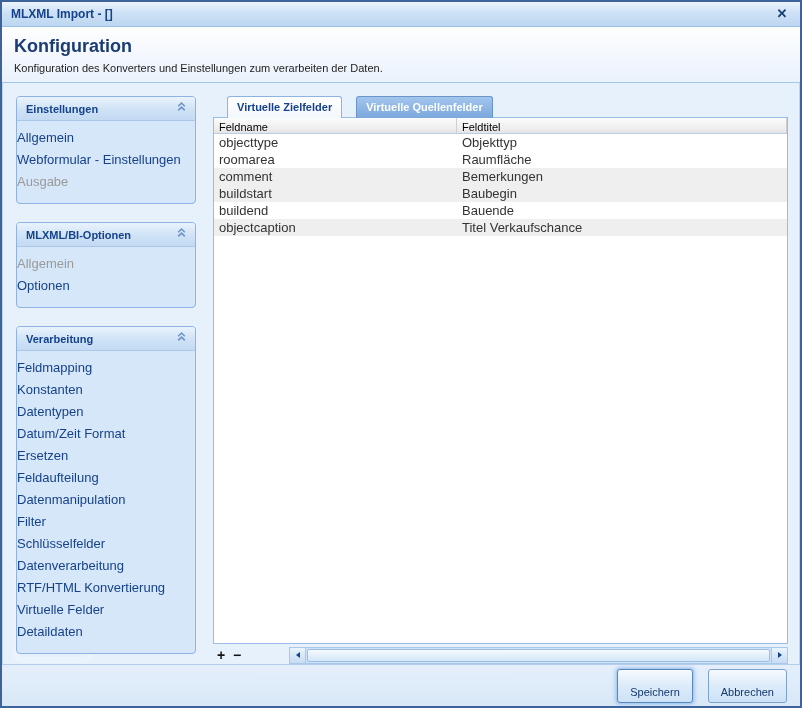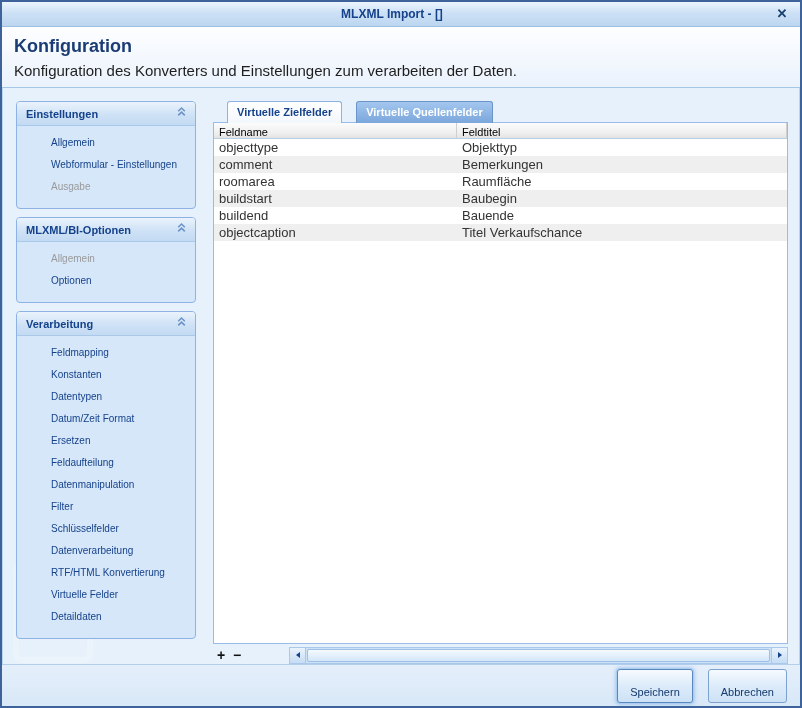--- a/index.html
+++ b/index.html
@@ -17,53 +17,53 @@
     display:flex; flex-direction:column;
     position:relative; overflow:hidden;
   }
   
   .titlebar {
     height:25px; flex:none;
     background:linear-gradient(#ecf5fd,#cde1f6 45%,#bcd6f0);
     border-bottom:1px solid #9dbfe3;
     display:flex; align-items:center; padding:0 9px;
   }
-  .titlebar .title { flex:1; color:#15428b; font-size:12px; font-weight:bold;text-align:center; }
+  .titlebar .title { flex:1; color:#15428b; font-size:12px; font-weight:bold; }
   .close-btn {
     width:18px; text-align:center; color:#17406f;
     font-size:13px; font-weight:bold; cursor:pointer; line-height:18px;
   }
   
   .page-header {
     flex:none; padding:9px 12px 8px;
     background:linear-gradient(#fefeff,#eaf2fc);
     border-bottom:1px solid #a6c6e7;
   }
   .page-header .h-title { margin:0 0 5px; font-size:18px; font-weight:bold; color:#1b3c74; }
-  .page-header .h-sub { margin:0; font-size:15px; color:#1e1e1e; }
+  .page-header .h-sub { margin:0; font-size:11px; color:#1e1e1e; }
   
   .content { flex:1; display:flex; gap:17px; padding:13px 12px 0 14px; overflow:hidden; position:relative; z-index:1; }
   
   .sidebar { width:180px; flex:none; }
   .panel {
     border:1px solid #8db2e3; border-radius:4px;
-    background:#d6e7f9; margin-bottom:8px; overflow:hidden;
+    background:#d6e7f9; margin-bottom:18px; overflow:hidden;
   }
   .panel-header {
     height:24px; padding:0 6px 0 9px;
     background:linear-gradient(#eaf3fc,#cfe2f6 55%,#c3daf3);
     border-bottom:1px solid #aac8ea;
     display:flex; align-items:center; justify-content:space-between;
     cursor:pointer;
   }
   .panel-title { color:#15428b; font-size:11px; font-weight:bold; }
   .panel-body { padding:6px 0 10px; }
   .side-item {
-    height:22px; line-height:22px; padding-left:34px;
-    font-size:10px; color:#15428b; white-space:nowrap; cursor:pointer;
+    height:22px; line-height:22px; 
+    font-size:13px; color:#15428b; white-space:nowrap; cursor:pointer;
   }
   .side-item.disabled { color:#9a9a9a; cursor:default; }
   
   .main { flex:1; min-width:0; display:flex; flex-direction:column; }
   .tabs { display:flex; gap:2px; padding-left:2px; position:relative; z-index:3; }
   .tab {
     height:22px; line-height:21px; padding:0 9px; margin-bottom:-1px;
     font-size:11px; font-weight:bold;
     border:1px solid #8db2e3; border-bottom:none;
     border-radius:3px 3px 0 0; cursor:pointer;margin-left:12px;
@@ -230,27 +230,27 @@
 
       <div class="grid">
         <div class="grid-header">
           <div class="gh-cell c1">Feldname</div>
           <div class="gh-cell c2">Feldtitel</div>
         </div>
         <div class="grid-row">
           <div class="g-cell c1">objecttype</div>
           <div class="g-cell c2">Objekttyp</div>
         </div>
+        <div class="grid-row">
+          <div class="g-cell c1">roomarea</div>
+          <div class="g-cell c2">Raumfläche</div>
+        </div>
         <div class="grid-row alt">
           <div class="g-cell c1">comment</div>
           <div class="g-cell c2">Bemerkungen</div>
-        </div>
-        <div class="grid-row">
-          <div class="g-cell c1">roomarea</div>
-          <div class="g-cell c2">Raumfläche</div>
         </div>
         <div class="grid-row alt">
           <div class="g-cell c1">buildstart</div>
           <div class="g-cell c2">Baubegin</div>
         </div>
         <div class="grid-row">
           <div class="g-cell c1">buildend</div>
           <div class="g-cell c2">Bauende</div>
         </div>
         <div class="grid-row alt">

